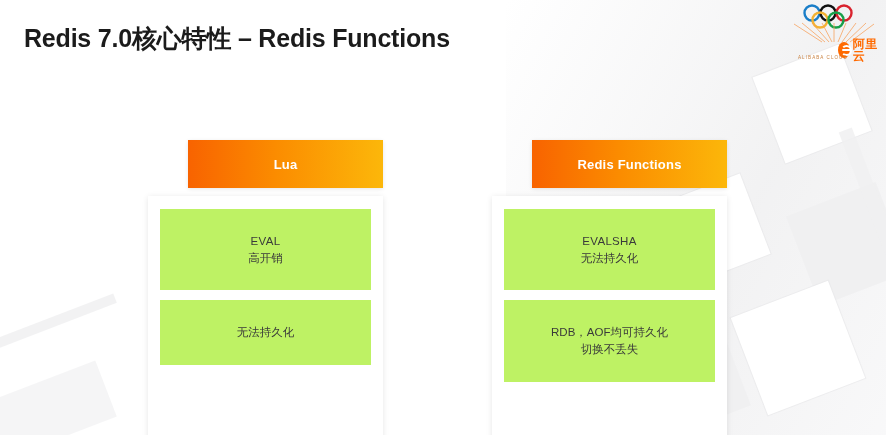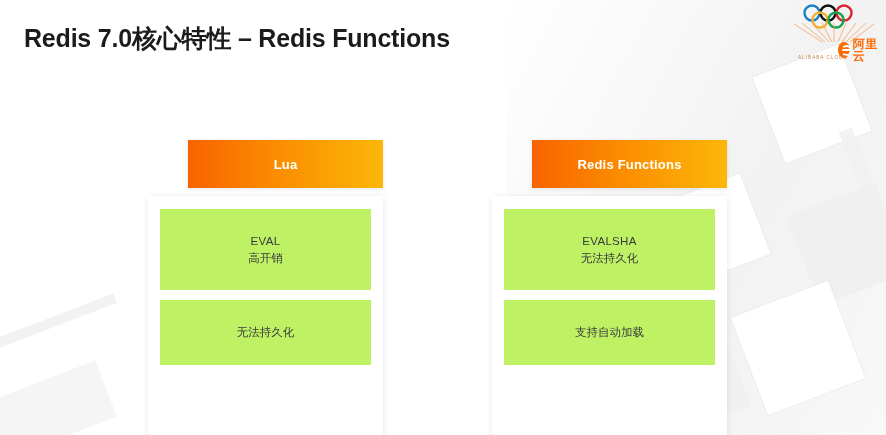--- a/index.html
+++ b/index.html
@@ -282,19 +282,20 @@
     </div>
 
     <div class="column">
       <div class="col-header">Redis Functions</div>
       <div class="col-body">
         <div class="cell">
           <span class="cell-line mono-label">EVALSHA</span>
           <span class="cell-line">无法持久化</span>
         </div>
         <div class="cell">
-          <span class="cell-line">支持自动加载</span>
+          <span class="cell-line">RDB，AOF均可持久化</span>
+          <span class="cell-line">切换不丢失</span>
         </div>
       </div>
     </div>
 
   </div>
 </div>
 
 </body></html>

